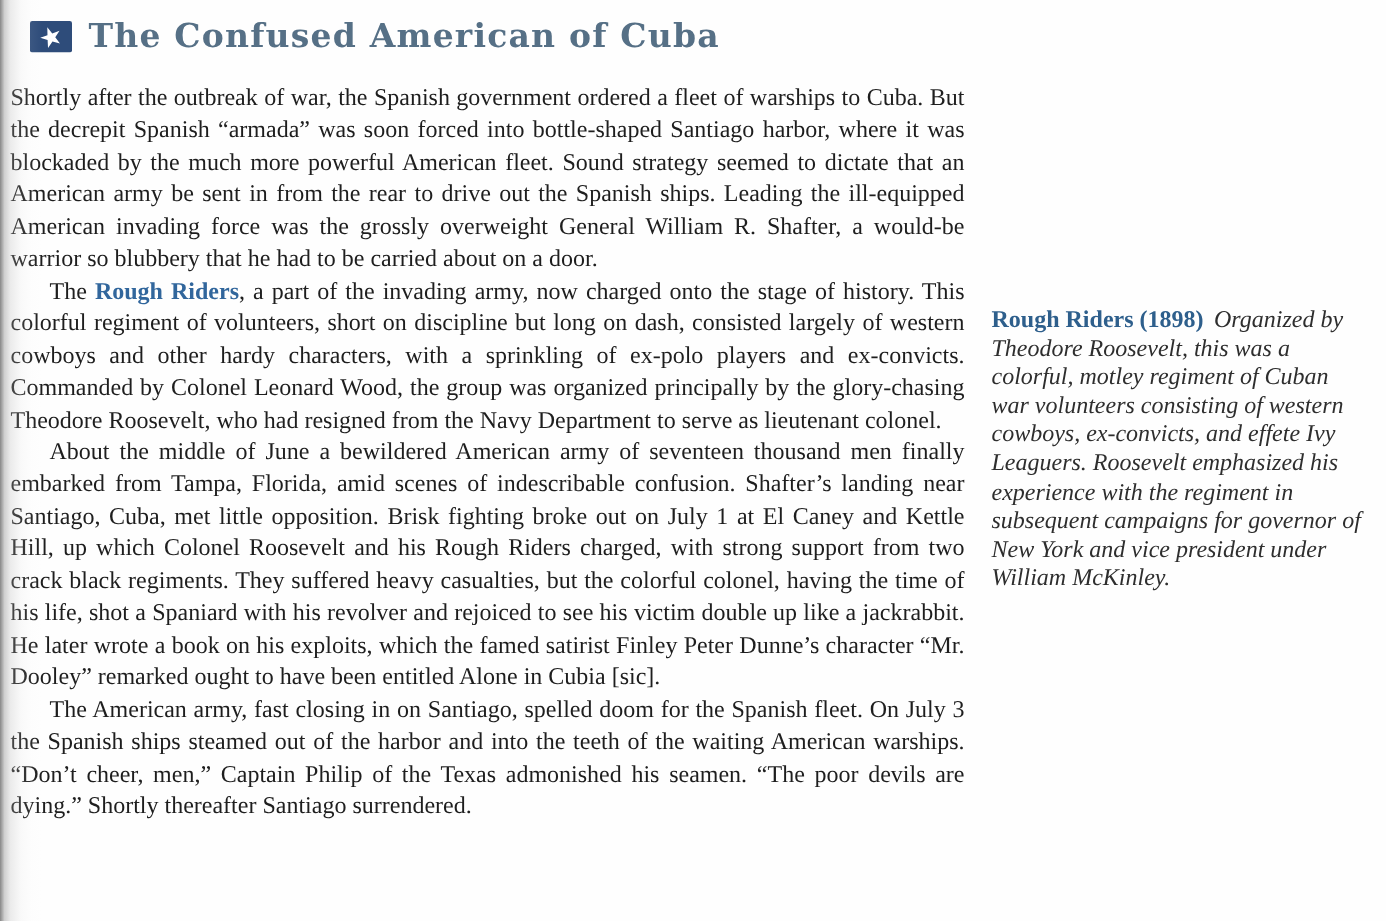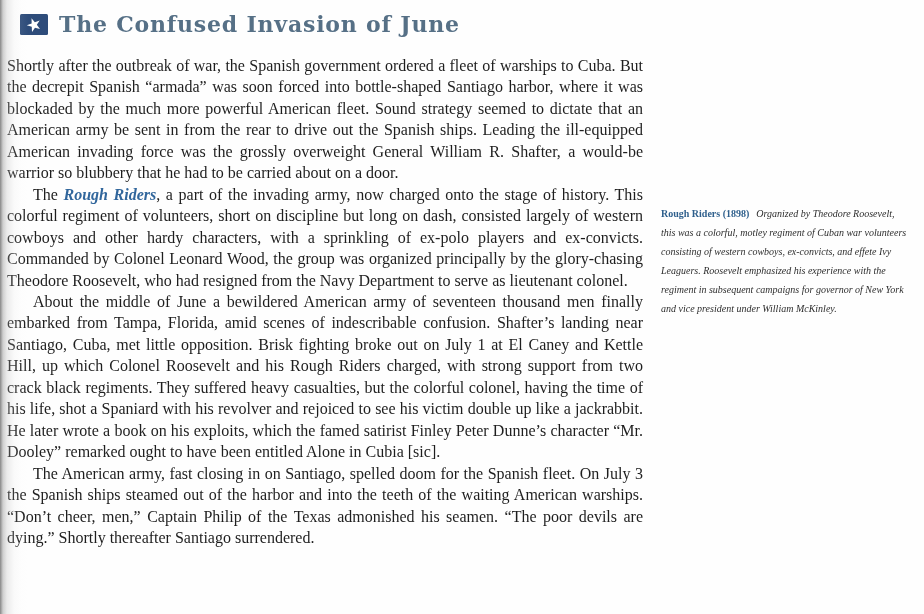--- a/index.html
+++ b/index.html
@@ -38,26 +38,26 @@
   }
 
   .article {
     position: absolute; left: 7px; top: 55px; width: 636px;
     font-size: 16px; line-height: 21.45px;
     text-align: justify;
     color: var(--body-text-color, #1e1e1e);
   }
   .article p { margin: 0; }
   .article p.indent { text-indent: 26px; }
-  .term  { font-weight: bold; color: var(--term-color, #31669c); font-style: italic; }
+  .term  { font-weight: bold; color: var(--term-color, #31669c); }
   .italic { }
 
   .sidenote {
     position: absolute; left: 661px; top: 204px; width: 248px;
-    font-size: 10px; line-height: 19.1px;
+    font-size: 16px; line-height: 19.1px;
     color: #2e2e2e;
     text-align: left;
   }
   .sn-head {
     font-weight: bold; font-style: normal;
     color: var(--sidenote-heading-color, #2e5f8c);
     margin-right: 7px;
   }
   .sn-body { font-style: italic; }
 </style>
@@ -66,21 +66,21 @@
 
 <div class="left-shadow"></div>
 
 <div class="header">
   <svg class="star-box" viewBox="0 0 28 21" xmlns="http://www.w3.org/2000/svg">
     <rect x="0" y="0" width="28" height="21" rx="1.5" fill="var(--star-box-color, #2e4c7a)"></rect>
     <g transform="translate(14,11) rotate(-20)">
       <path d="M0,-7.2 L1.69,-2.23 L6.85,-2.23 L2.71,0.85 L4.23,5.83 L0,2.88 L-4.23,5.83 L-2.71,0.85 L-6.85,-2.23 L-1.69,-2.23 Z" fill="var(--star-color, #ffffff)"></path>
     </g>
   </svg>
-  <span class="page-title">The Confused Invasion of June</span>
+  <span class="page-title">The Confused American of Cuba</span>
 </div>
 
 <div class="article">
     <p class=""><span>Shortly after the outbreak of war, the Spanish government ordered a fleet of warships to Cuba. But the decrepit Spanish “armada” was soon forced into bottle-shaped Santiago harbor, where it was blockaded by the much more powerful American fleet. Sound strategy seemed to dictate that an American army be sent in from the rear to drive out the Spanish ships. Leading the ill-equipped American invading force was the grossly overweight General William R. Shafter, a would-be warrior so blubbery that he had to be carried about on a door.</span></p>
     <p class="indent"><span>The </span><span class="term">Rough Riders</span><span>, a part of the invading army, now charged onto the stage of history. This colorful regiment of volunteers, short on discipline but long on dash, consisted largely of western cowboys and other hardy characters, with a sprinkling of ex-polo players and ex-convicts. Commanded by Colonel Leonard Wood, the group was organized principally by the glory-chasing Theodore Roosevelt, who had resigned from the Navy Department to serve as lieutenant colonel.</span></p>
     <p class="indent"><span>About the middle of June a bewildered American army of seventeen thousand men finally embarked from Tampa, Florida, amid scenes of indescribable confusion. Shafter’s landing near Santiago, Cuba, met little opposition. Brisk fighting broke out on July 1 at El Caney and Kettle Hill, up which Colonel Roosevelt and his Rough Riders charged, with strong support from two crack black regiments. They suffered heavy casualties, but the colorful colonel, having the time of his life, shot a Spaniard with his revolver and rejoiced to see his victim double up like a jackrabbit. He later wrote a book on his exploits, which the famed satirist Finley Peter Dunne’s character “Mr. Dooley” remarked ought to have been entitled </span><span class="italic">Alone in Cubia</span><span> [</span><span class="italic">sic</span><span>].</span></p>
     <p class="indent"><span>The American army, fast closing in on Santiago, spelled doom for the Spanish fleet. On July 3 the Spanish ships steamed out of the harbor and into the teeth of the waiting American warships. “Don’t cheer, men,” Captain Philip of the </span><span class="italic">Texas</span><span> admonished his seamen. “The poor devils are dying.” Shortly thereafter Santiago surrendered.</span></p>
   </div>
 
 <div class="sidenote">

